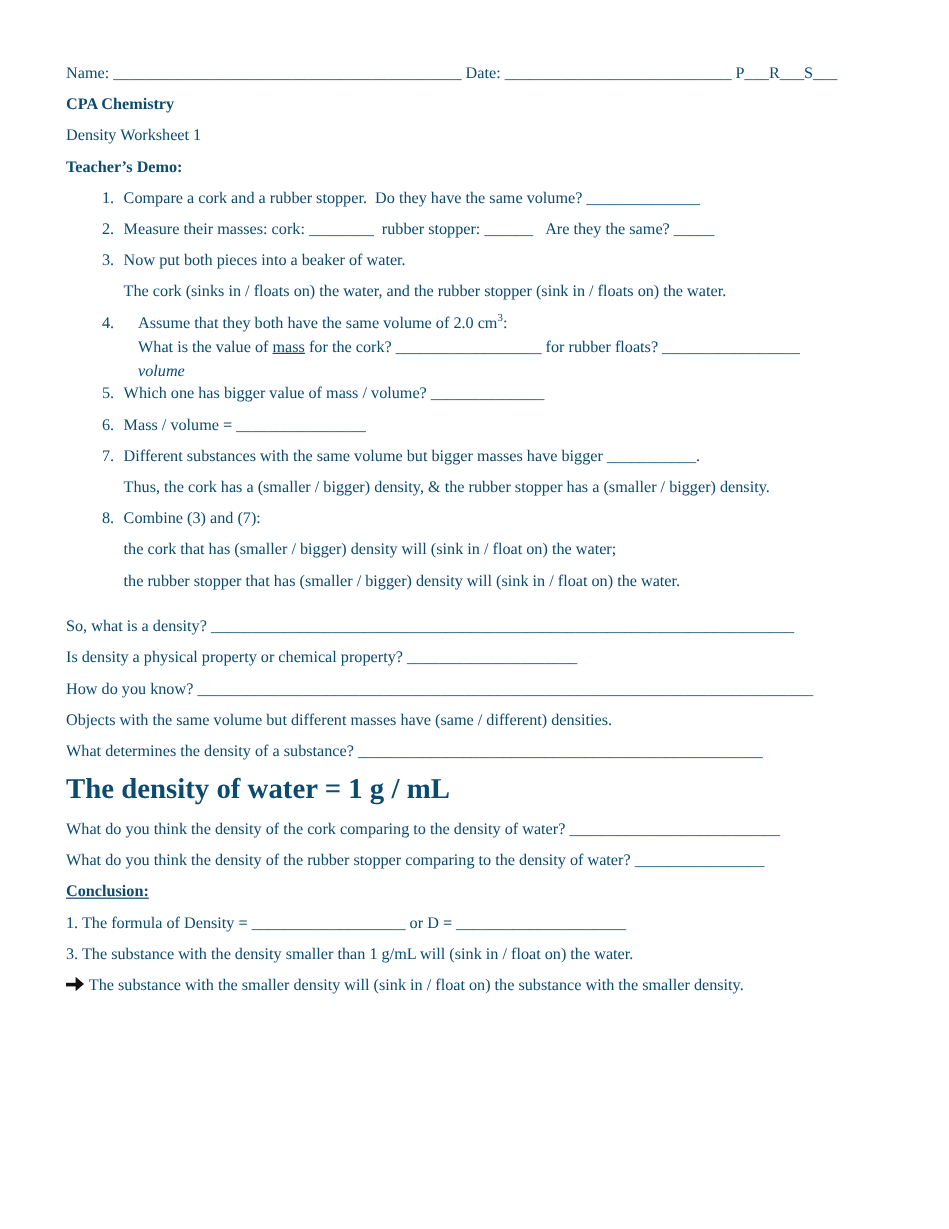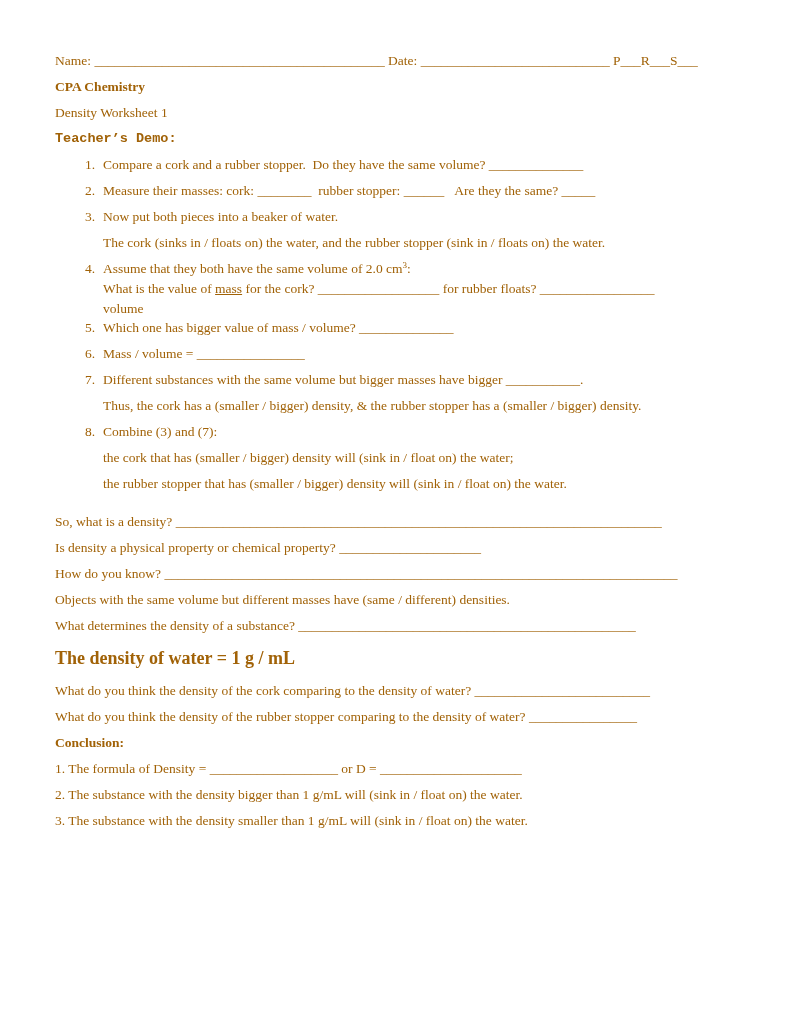--- a/index.html
+++ b/index.html
@@ -5,52 +5,52 @@
   html, body { margin:0; padding:0; background:#ffffff; }
   .page {
     position:relative;
     width:791px; height:1024px;
     box-sizing:border-box;
     padding:52px 54px 0 55px;
     background:#fff;
     font-family:"Liberation Serif", serif;
     font-size:13.5px;
     line-height:17px;
-    color:#a16207;
+    color:#0c4a6e;
     overflow:hidden;
   }
   .page p { margin:0 0 9px 0; white-space:nowrap; }
 
   .header-line { overflow:hidden; margin-bottom:0; }
 
   .course { margin-top:21px; margin-bottom:0;font-weight:bold; }
   .title  { text-align:left; margin:0; }
-  .demo-heading { font-weight:bold; margin:0 0 16px 0;font-family:Liberation Mono, monospace; }
+  .demo-heading { font-weight:bold; margin:0 0 16px 0; }
 
   .item { display:flex; margin-bottom:9px; }
   .item .num { flex:none; width:18px; margin-left:30px; }
   .item .txt { flex:1; min-width:0; white-space:nowrap; }
   .item .txt p { margin:0 0 9px 0; }
   .item .txt p:last-child { margin-bottom:0; }
 
   .item4 { margin-bottom:2px; }
-  .item4 .txt p { margin:0 0 3px 0; }
+  .item4 .txt p { margin:0 0 3px 12px; }
   .item4 .txt p:last-child { margin-bottom:0; }
-  .frac-den { margin-left:120px; }
+  .frac-den { margin-left:120px;font-style:italic; }
   .u { text-decoration:underline; }
   sup { font-size:9px; line-height:0; }
 
   .mid-section { margin-top:21px; }
 
   .big-heading {
-    font-size:18px; line-height:30px; font-weight:bold;
+    font-size:24px; line-height:30px; font-weight:bold;
     margin:12px 0 17px 0; white-space:nowrap;
   }
 
-  .conclusion-heading { font-weight:bold; margin:18px 0 17px 0; }
+  .conclusion-heading { font-weight:bold; margin:18px 0 17px 0;text-decoration:underline; }
   .conclusion-line { margin-bottom:10px; }
 
   .arrow-line { margin-bottom:11px; }
   .arrow-icon {
     display:inline-block; position:relative;
     width:15px; height:12px; vertical-align:-1px; margin-right:4px;
   }
   .arrow-icon .shaft {
     position:absolute; left:0; top:4.5px; width:9px; height:3.5px; background:#121212;
   }
@@ -143,18 +143,18 @@
 
   <div>
     <p>What do you think the density of the cork comparing to the density of water? __________________________</p>
     <p>What do you think the density of the rubber stopper comparing to the density of water? ________________</p>
   </div>
 
   <p class="conclusion-heading">Conclusion:</p>
 
   <div>
     <p class="conclusion-line">1. The formula of Density = ___________________ or D = _____________________</p>
-    <p class="conclusion-line">2. The substance with the density bigger than 1 g/mL will (sink in / float on) the water.</p>
     <p class="conclusion-line">3. The substance with the density smaller than 1 g/mL will (sink in / float on) the water.</p>
 
+    <p class="arrow-line"><span class="arrow-icon"><span class="shaft"></span><span class="head"></span></span><span>The substance with the smaller density will (sink in / float on) the substance with the smaller density.</span></p>
   </div>
 
 </div>
 
 </body></html>

